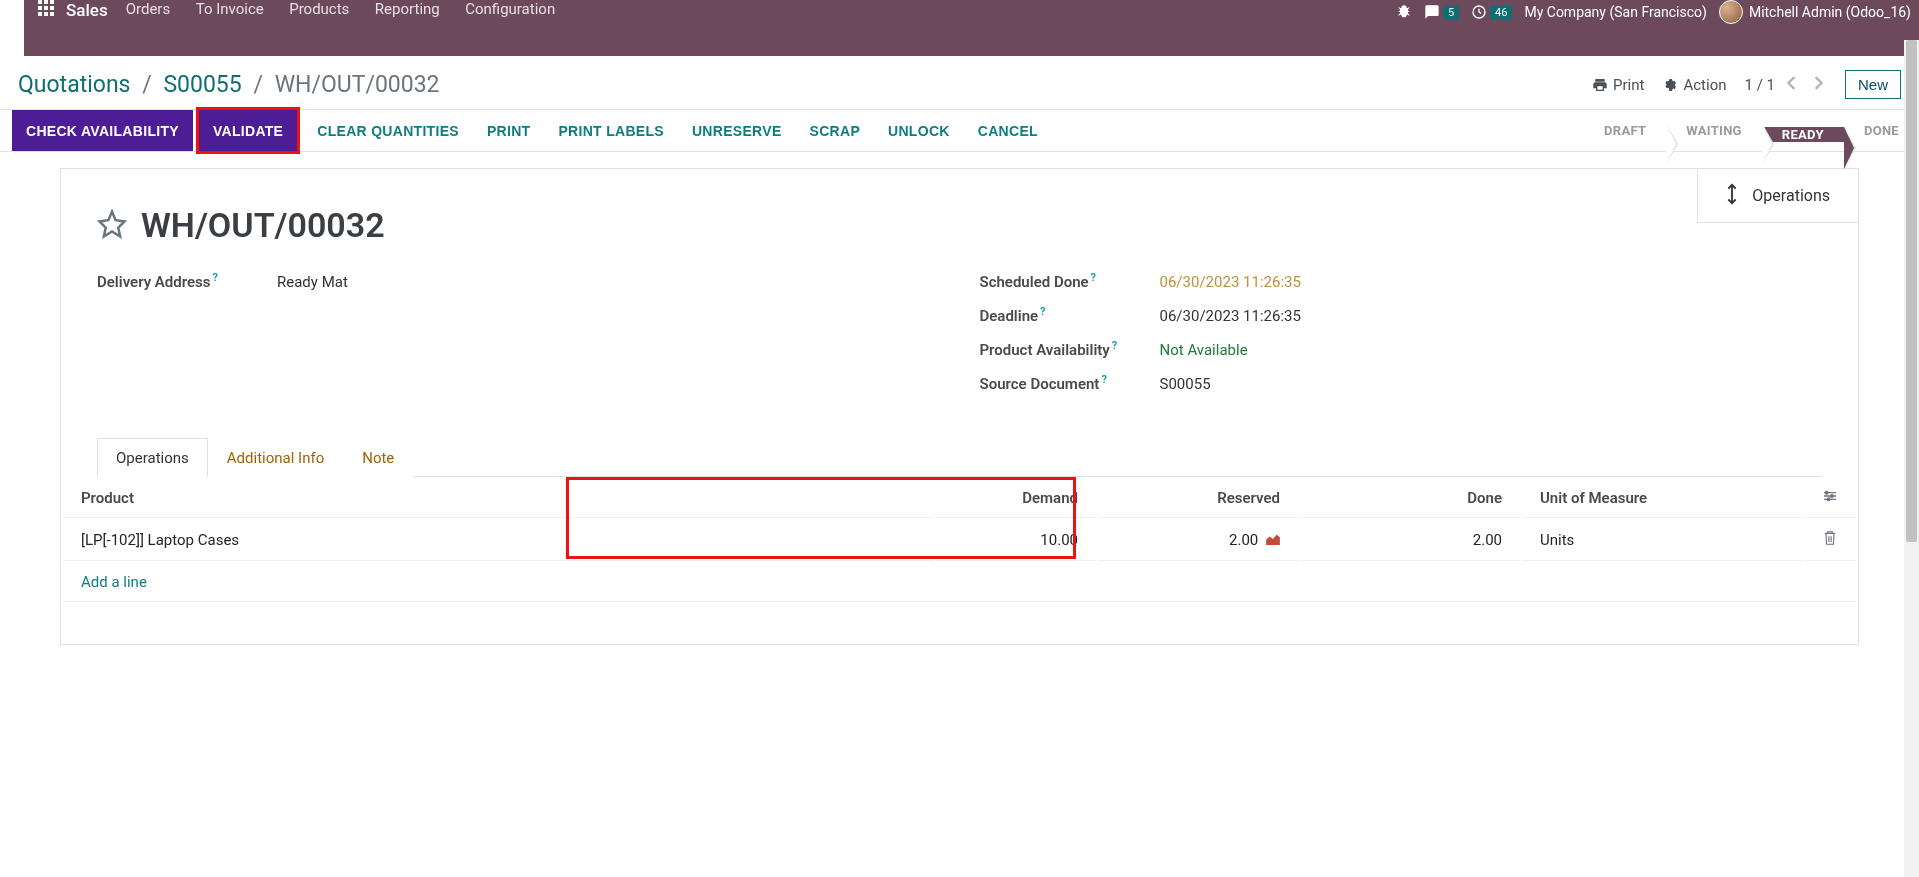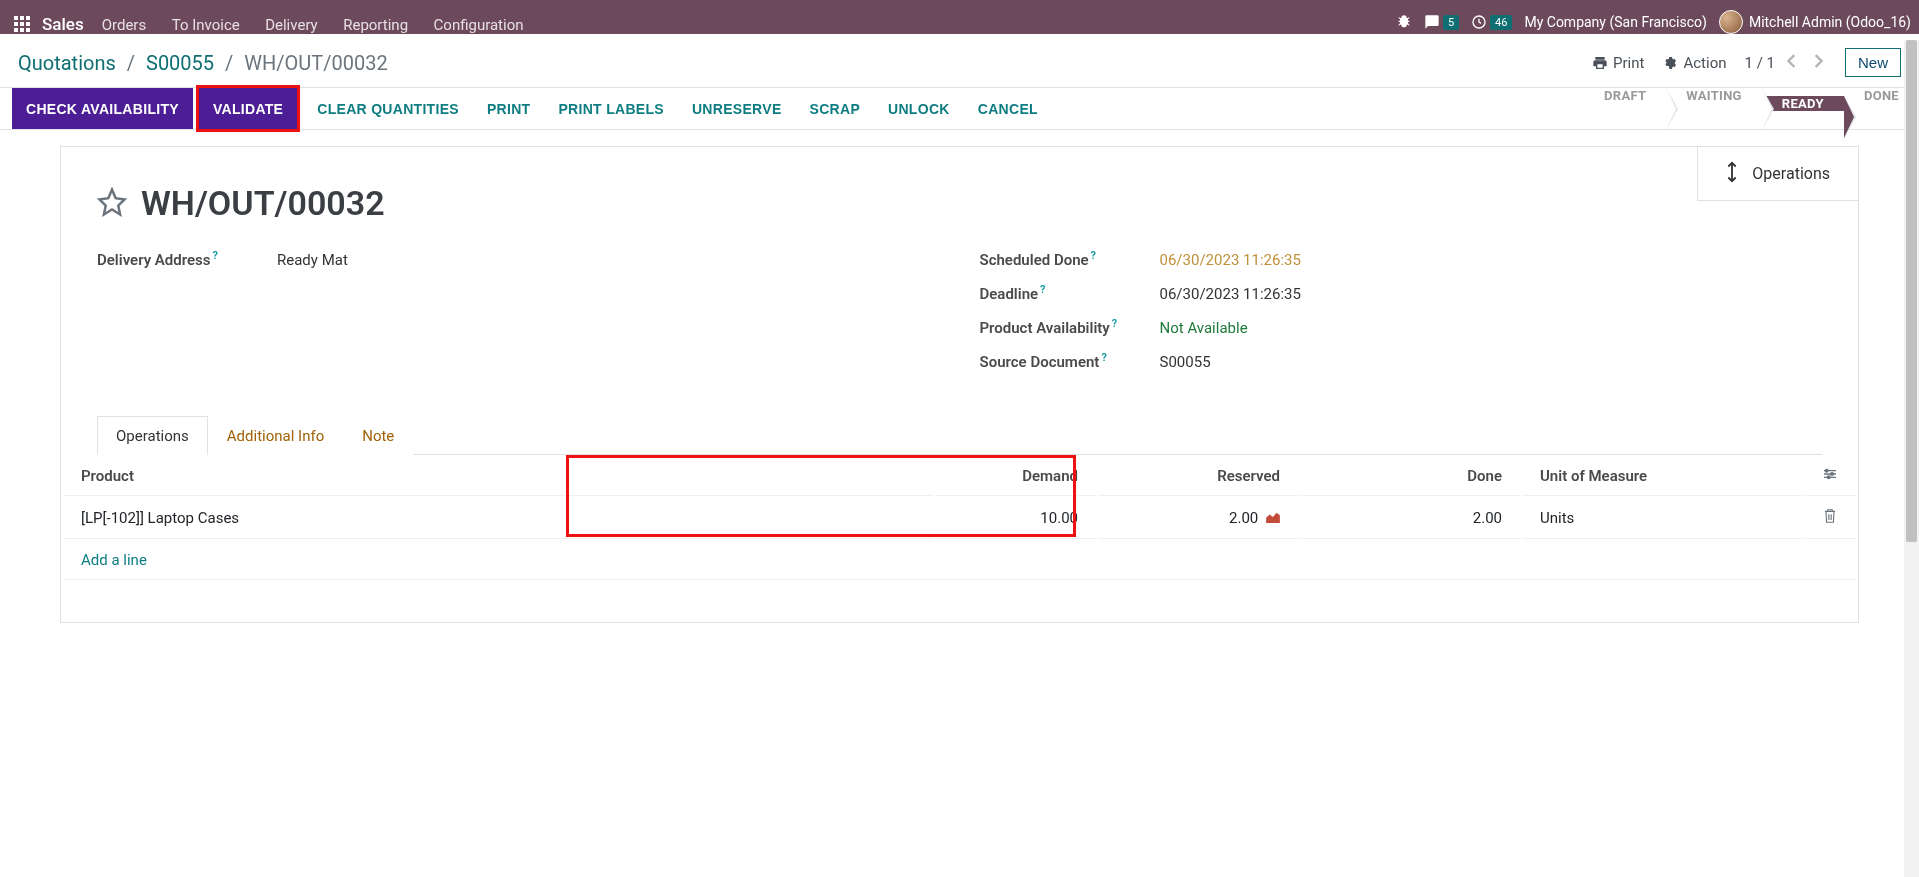--- a/index.html
+++ b/index.html
@@ -1,44 +1,44 @@
 <!DOCTYPE html>
 <html><head>
 <meta charset="utf-8">
 <style>
   * { margin: 0; padding: 0; box-sizing: border-box; }
   body { font-family: -apple-system, BlinkMacSystemFont, "Segoe UI", Roboto, "Helvetica Neue", Arial, sans-serif; font-size: 14px; color: #212529; background: #fff; }
-  .topbar { background: #6d4a5b; color: #fff; display: flex; align-items: flex-end; height: 34px; padding: 0 8px; }
+  .topbar { background: #6d4a5b; color: #fff; display: flex; align-items: flex-start; height: 56px; padding: 0 8px; margin-left: 24px; }
   .topbar .apps-icon { width: 18px; height: 18px; display: grid; grid-template-columns: repeat(3,4px); grid-template-rows: repeat(3,4px); gap: 2px; margin: 0 10px 0 6px; cursor: pointer; }
   .topbar .apps-icon span { background: #fff; width: 4px; height: 4px; }
   .topbar .brand { font-size: 17px; font-weight: 500; margin-right: 18px; }
   .topbar .menu a { color: #e8dfe4; text-decoration: none; margin-right: 22px; font-size: 15px; }
   .topbar .spacer { flex: 1; }
   .topbar .right { display: flex; align-items: center; gap: 12px; }
   .topbar .right .icon-wrap { display: flex; align-items: center; cursor: pointer; position: relative; }
   .badge { background: #0e6e72; color: #fff; font-size: 11px; padding: 1px 5px; border-radius: 2px; margin-left: 3px; }
   .company, .username { font-size: 14px; color: #fff; }
   .avatar { width: 24px; height: 24px; border-radius: 50%; background: radial-gradient(circle at 30% 30%, #d9b38e, #8a5a3b); border: 1px solid #fff; margin-right: 6px; }
 
   .subbar { display: flex; align-items: center; padding: 14px 18px 10px; border-bottom: 1px solid #dee2e6; }
-  .breadcrumb { font-size: 20px; color: #6c757d; }
+  .breadcrumb { font-size: 23px; color: #6c757d; }
   .breadcrumb a { color: #0e6e72; text-decoration: none; }
   .breadcrumb .sep { margin: 0 6px; color: #6c757d; }
   .subbar .right-tools { margin-left: auto; display: flex; align-items: center; gap: 18px; }
   .tool { display: inline-flex; align-items: center; gap: 5px; color: #495057; cursor: pointer; font-size: 15px; }
   .pager { display: flex; align-items: center; gap: 8px; color: #495057; font-size: 15px; }
   .pager .nav-btn { color: #b5b5b5; cursor: pointer; padding: 4px; }
   .btn-new { border: 1px solid #0e6e72; color: #0c4a6e; background: #fff; padding: 5px 12px; font-size: 15px; cursor: pointer; font-weight: 500; }
 
   .actionbar { display: flex; align-items: stretch; border-bottom: 1px solid #dee2e6; background: #fff; height: 42px; padding-left: 12px; }
   .actionbar .btn { background: #4c1d95; color: #fff; border: none; padding: 0 14px; font-size: 14px; font-weight: 700; cursor: pointer; margin-right: 6px; display: inline-flex; align-items: center; letter-spacing: 0.3px; }
   .actionbar .btn.highlighted { outline: 3px solid #e11; outline-offset: 0; }
   .actionbar .link-btn { background: none; border: none; color: #0e7d82; font-weight: 700; font-size: 14px; padding: 0 14px; cursor: pointer; letter-spacing: 0.3px; }
   .actionbar .spacer { flex: 1; }
-  .status-flow { display: flex; align-items: flex-start; }
+  .status-flow { display: flex; align-items: center; }
   .status-flow .step { position: relative; padding: 0 20px; display: flex; align-items: center; font-size: 13px; font-weight: 700; color: #9a9a9a; background: #fff; letter-spacing: 0.3px; }
   .status-flow .step.active { background: #6d4a5b; color: #fff; margin-top: 8px; }
   .status-flow .step::after { content: ""; position: absolute; right: -10px; top: 0; bottom: 0; width: 0; height: 0; border-top: 21px solid transparent; border-bottom: 21px solid transparent; border-left: 10px solid #fff; z-index: 2; }
   .status-flow .step.active::after { border-left-color: #6d4a5b; }
   .status-flow .step::before { content: ""; position: absolute; right: -12px; top: 0; bottom: 0; width: 0; height: 0; border-top: 21px solid transparent; border-bottom: 21px solid transparent; border-left: 12px solid #dee2e6; z-index: 1; }
   .status-flow .step:last-child::after, .status-flow .step:last-child::before { display: none; }
 
   .sheet-wrap { padding: 16px 60px; }
   .sheet { border: 1px solid #dee2e6; background: #fff; position: relative; }
   .sheet-top-tab { position: absolute; right: -1px; top: -1px; border: 1px solid #dee2e6; padding: 14px 28px; display: flex; align-items: center; gap: 14px; background: #fff; cursor: pointer; }
@@ -86,21 +86,21 @@
       <span></span>
       <span></span>
       <span></span>
       <span></span>
       <span></span>
   </div>
   <div class="brand">Sales</div>
   <div class="menu">
     <a href="#">Orders</a>
     <a href="#">To Invoice</a>
-    <a href="#">Delivery</a>
+    <a href="#">Products</a>
     <a href="#">Reporting</a>
     <a href="#">Configuration</a>
   </div>
   <div class="spacer"></div>
   <div class="right">
     <div class="icon-wrap">
       <svg width="16" height="16" viewBox="0 0 24 24" fill="#fff">
           <path d="M12 2a4 4 0 014 4h2l2-2v2l-2 2v2h2v2h-2v2l2 2v2l-2-2h-2a4 4 0 01-8 0H6l-2 2v-2l2-2v-2H4v-2h2V8L4 6V4l2 2h2a4 4 0 014-4z"></path>
         </svg>
     </div>

